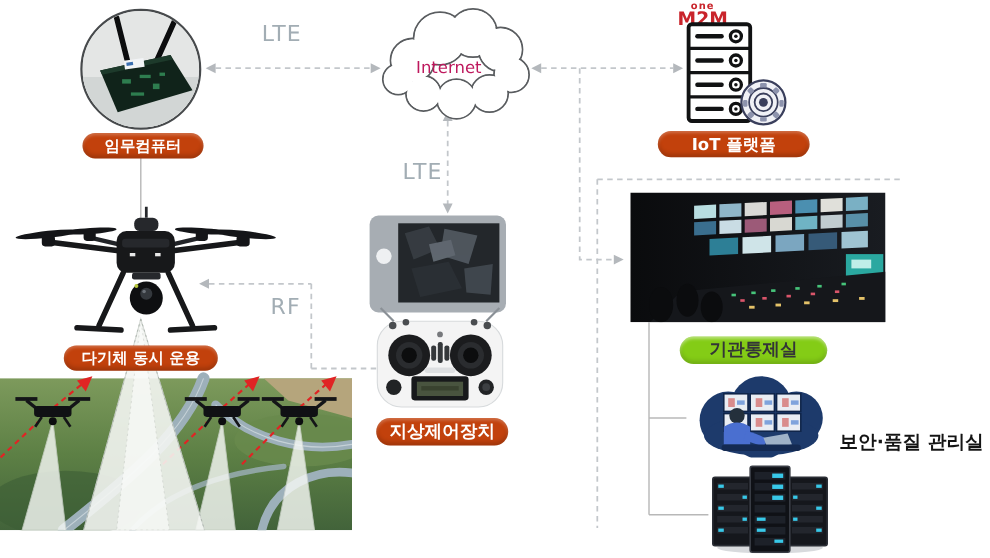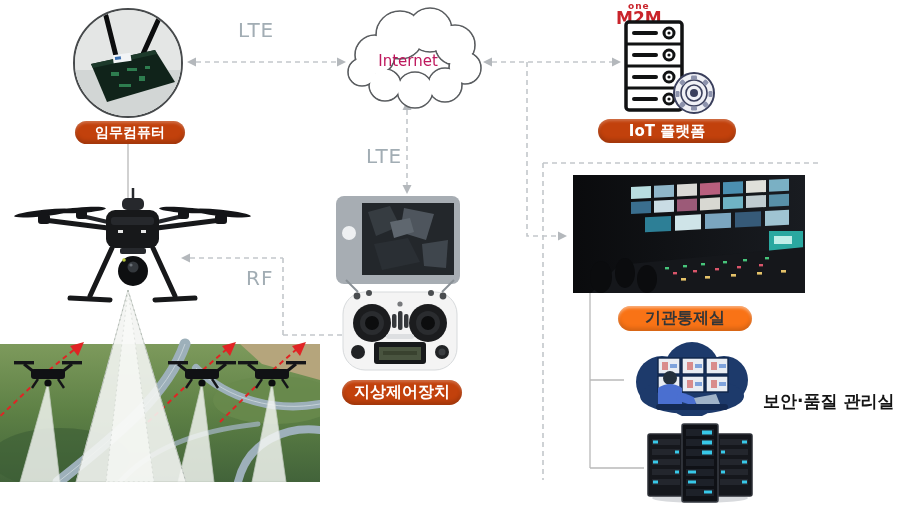--- a/index.html
+++ b/index.html
@@ -10,21 +10,21 @@
   .abs{position:absolute;}
   svg{display:block;}
   .conn{position:absolute;left:0;top:0;pointer-events:none;}
   .muted-label{color:#a2adb4;font-size:20px;font-weight:400;letter-spacing:1px;}
   .badge{
     position:absolute;display:flex;align-items:center;justify-content:center;
     background:#c2410c;color:#ffffff;font-weight:bold;font-size:14px;
     border-radius:13px;box-shadow:inset 0 -3px 4px rgba(0,0,0,.18), inset 0 2px 3px rgba(255,255,255,.25);
     white-space:nowrap;
   }
-  .badge.gray{background:#f97316;color:#333537;box-shadow:inset 0 -3px 4px rgba(0,0,0,.15), inset 0 2px 3px rgba(255,255,255,.45);}
+  .badge.gray{background:#84cc16;color:#333537;box-shadow:inset 0 -3px 4px rgba(0,0,0,.15), inset 0 2px 3px rgba(255,255,255,.45);}
   .room-label{position:absolute;color:#141414;font-weight:bold;font-size:17px;white-space:nowrap;}
   .internet-text{position:absolute;left:352px;top:52px;width:112px;text-align:center;
     color:#be185d;font-size:15px;}
   .circle-photo{
     position:absolute;left:73px;top:8px;width:110px;height:110px;border-radius:50%;
     overflow:hidden;border:2px solid #474a4c;background:#dfe2e1;box-sizing:border-box;
   }
   .onem2m{position:absolute;left:616px;top:2px;line-height:1;color:#c9242b;}
   .onem2m .l1{display:block;font-size:9px;font-weight:bold;letter-spacing:1px;margin-left:12px;}
   .onem2m .l2{display:block;font-size:17px;font-weight:bold;letter-spacing:0px;margin-top:-1px;}
@@ -216,20 +216,21 @@
     </g>
   </svg>
 
   <svg class="abs" style="left:60px;top:282px;" width="150" height="200" viewBox="0 0 150 200">
     <polygon points="68,8 16,200 126,200" fill="#f3f5f2" opacity="0.9" stroke="#d0d5d0" stroke-width="1"></polygon>
     <polygon points="68,8 46,200 94,200" fill="#fbfcfa" opacity="0.65" stroke="#c9cec9" stroke-width="0.8" stroke-dasharray="2 3"></polygon>
     <line x1="68" y1="8" x2="16" y2="200" stroke="#aab2ab" stroke-width="0.8" stroke-dasharray="2 3"></line>
     <line x1="68" y1="8" x2="126" y2="200" stroke="#aab2ab" stroke-width="0.8" stroke-dasharray="2 3"></line>
   </svg>
 
+  <div class="badge" style="left:58px;top:314px;width:140px;height:23px;">다기체 동시 운용</div>
 
   <svg class="abs" style="left:330px;top:192px;" width="140" height="188" viewBox="0 0 140 188">
 
     <rect x="6" y="4" width="124" height="88" rx="8" fill="#a7adb3"></rect>
     <rect x="32" y="11" width="92" height="72" fill="#23272b"></rect>
     <g opacity="0.85">
       <polygon points="38,20 60,14 70,34 46,44" fill="#3a4046"></polygon>
       <polygon points="74,16 104,22 96,48 70,40" fill="#565e66"></polygon>
       <polygon points="44,52 78,46 90,70 52,78" fill="#2c3136"></polygon>
       <polygon points="92,52 118,48 116,76 94,74" fill="#454c53"></polygon>

